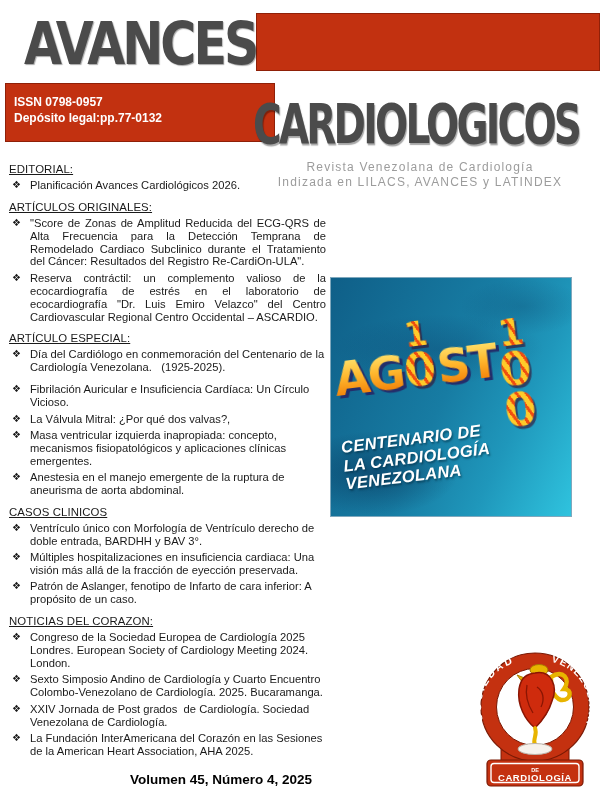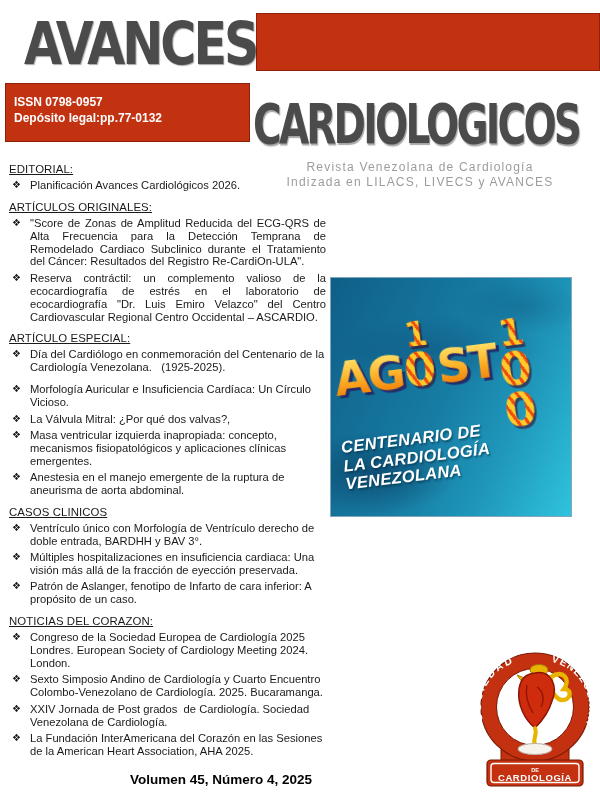--- a/index.html
+++ b/index.html
@@ -26,21 +26,21 @@
   
   .bar-top{position:absolute;left:256px;top:13px;width:344px;height:58px;
     background:var(--accent);border:1px solid var(--accent-dark);}
   .title-avances{
     position:absolute;left:24px;top:10px;width:235px;
     font-family:"DejaVu Sans",sans-serif;font-weight:800;font-size:50px;
     color:var(--title-gray);letter-spacing:-3px;white-space:nowrap;
     transform:scale(0.98,1.18);transform-origin:left top;
     text-shadow:1px 1px 1px rgba(0,0,0,.35);
   }
-  .bar-issn{position:absolute;left:5px;top:83px;width:245px;height:59px;
+  .bar-issn{position:absolute;left:5px;top:83px;width:270px;height:59px;
     background:var(--accent);border:1px solid var(--accent-dark);
     color:#ffffff;font-weight:bold;font-size:12px;line-height:16px;
     padding:10px 0 0 8px;}
   .title-cardio{
     position:absolute;left:253px;top:92px;width:347px;
     font-family:"DejaVu Sans",sans-serif;font-weight:800;font-size:42px;
     color:var(--title-gray);letter-spacing:-3px;white-space:nowrap;
     transform:scale(0.93,1.32);transform-origin:left top;
     text-shadow:1px 1px 1px rgba(0,0,0,.35);
   }
@@ -102,42 +102,42 @@
   <div class="title-avances">AVANCES</div>
 
   <div class="bar-issn">
     <div>ISSN 0798-0957</div>
     <div>Depósito legal:pp.77-0132</div>
   </div>
   <div class="title-cardio">CARDIOLOGICOS</div>
 
   <div class="tagline">
     <div>Revista Venezolana de Cardiología</div>
-    <div>Indizada en LILACS, LIVECS y AVANCES</div>
+    <div>Indizada en LILACS, AVANCES y LATINDEX</div>
   </div>
 
   <div class="toc" id="toc">
       <div class="toc-section"><div class="toc-heading">EDITORIAL:</div><div class="toc-item">
           <span class="toc-bullet">❖</span>
           <span class="toc-text">Planificación Avances Cardiológicos 2026.</span>
         </div></div>
       <div class="toc-section"><div class="toc-heading">ARTÍCULOS ORIGINALES:</div><div class="toc-item">
           <span class="toc-bullet">❖</span>
           <span class="toc-text justify">"Score de Zonas de Amplitud Reducida del ECG-QRS de Alta Frecuencia para la Detección Temprana de Remodelado Cardiaco Subclinico durante el Tratamiento del Cáncer: Resultados del Registro Re-CardiOn-ULA".</span>
         </div><div class="toc-item">
           <span class="toc-bullet">❖</span>
           <span class="toc-text justify">Reserva contráctil: un complemento valioso de la ecocardiografía de estrés en el laboratorio de ecocardiografía "Dr. Luis Emiro Velazco" del Centro Cardiovascular Regional Centro Occidental – ASCARDIO.</span>
         </div></div>
       <div class="toc-section"><div class="toc-heading">ARTÍCULO ESPECIAL:</div><div class="toc-item">
           <span class="toc-bullet">❖</span>
           <span class="toc-text">Día del Cardiólogo en conmemoración del Centenario de la Cardiología Venezolana.   (1925-2025).</span>
         </div></div>
       <div class="toc-section"><div class="toc-item">
           <span class="toc-bullet">❖</span>
-          <span class="toc-text">Morfología Auricular e Insuficiencia Cardíaca: Un Círculo Vicioso.</span>
+          <span class="toc-text">Fibrilación Auricular e Insuficiencia Cardíaca: Un Círculo Vicioso.</span>
         </div><div class="toc-item">
           <span class="toc-bullet">❖</span>
           <span class="toc-text">La Válvula Mitral: ¿Por qué dos valvas?,</span>
         </div><div class="toc-item">
           <span class="toc-bullet">❖</span>
           <span class="toc-text">Masa ventricular izquierda inapropiada: concepto, mecanismos fisiopatológicos y aplicaciones clínicas emergentes.</span>
         </div><div class="toc-item">
           <span class="toc-bullet">❖</span>
           <span class="toc-text">Anestesia en el manejo emergente de la ruptura de aneurisma de aorta abdominal.</span>
         </div></div>

